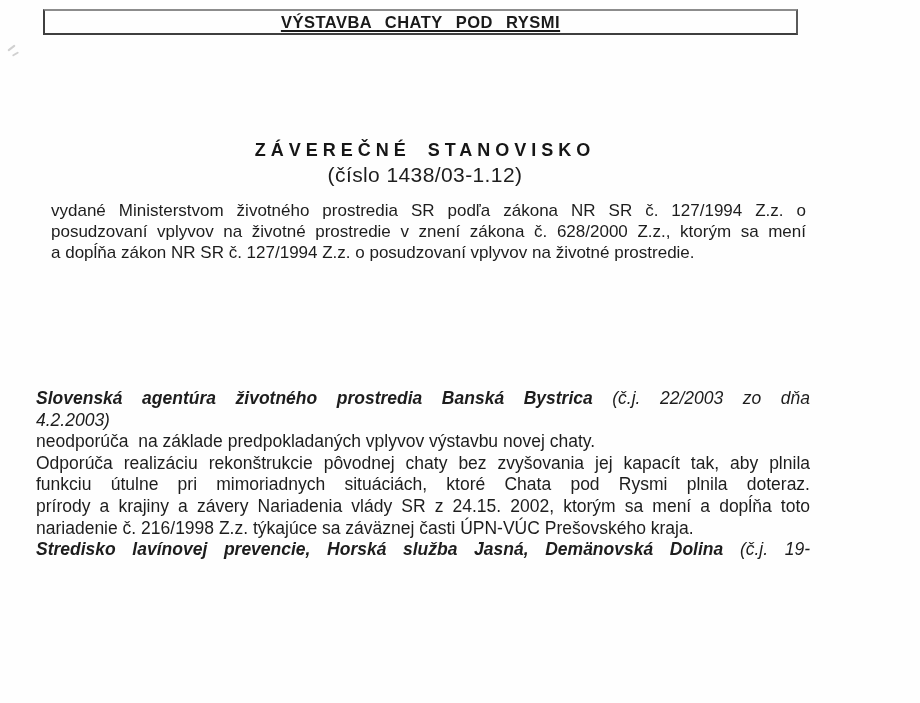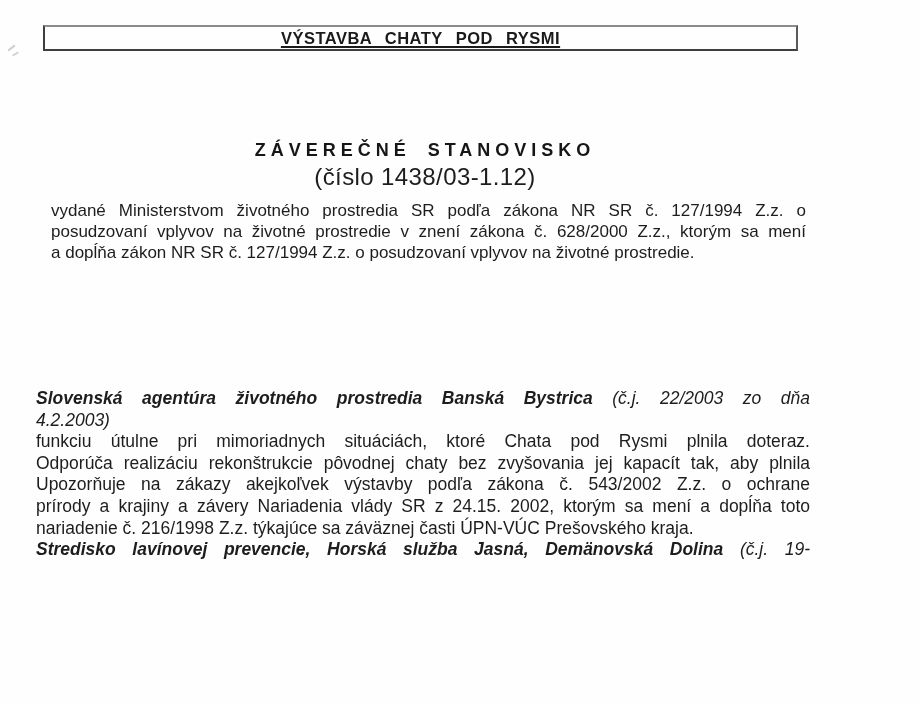--- a/index.html
+++ b/index.html
@@ -34,21 +34,21 @@
     height: 2px;
     border-radius: 2px;
   }
   .smudge i:nth-child(1) { width: 9px; left: 1px; top: 3px; transform: rotate(-38deg); }
   .smudge i:nth-child(2) { width: 7px; left: 6px; top: 9px; transform: rotate(-30deg); }
 
   
   .header-box {
     position: absolute;
     left: 43px;
-    top: 25px;
+    top: 9px;
     width: 751px;
     height: 22px;
     border: 2px solid #3f3f3f;
     border-top-color: #8c8c8c;
     border-right-color: #5a5a5a;
     text-align: center;
     line-height: 22px;
   }
   .header-title {
     font-weight: bold;
@@ -73,21 +73,21 @@
   .doc-title {
     font-weight: bold;
     font-size: 18px;
     letter-spacing: 5px;
     word-spacing: 7px;
     color: #161616;
     white-space: nowrap;
   }
   .doc-subtitle {
     margin-top: 2px;
-    font-size: 24px;
+    font-size: 21px;
     letter-spacing: 0.4px;
     color: #1d1d1d;
   }
 
   
   .intro {
     position: absolute;
     left: 51px;
     top: 201px;
     width: 755px;
@@ -136,21 +136,21 @@
 
   <div class="intro">
       <div class="line just"><span class="seg-normal">vydané Ministerstvom životného prostredia SR podľa zákona NR SR č. 127/1994 Z.z. o</span></div>
       <div class="line just"><span class="seg-normal">posudzovaní vplyvov na životné prostredie v znení zákona č. 628/2000 Z.z., ktorým sa mení</span></div>
       <div class="line nj"><span class="seg-normal">a dopĺňa zákon NR SR č. 127/1994 Z.z. o posudzovaní vplyvov na životné prostredie.</span></div>
     </div>
 
   <div class="opinions">
       <div class="line just"><span class="seg-bold-italic">Slovenská agentúra životného prostredia Banská Bystrica</span><span class="seg-italic"> (č.j. 22/2003 zo dňa</span></div>
       <div class="line nj"><span class="seg-italic">4.2.2003)</span></div>
+      <div class="line nj"><span class="seg-normal">neodporúča  na základe predpokladaných vplyvov výstavbu novej chaty.</span></div>
+      <div class="line just"><span class="seg-normal">Odporúča  realizáciu rekonštrukcie pôvodnej chaty bez zvyšovania jej kapacít tak, aby plnila</span></div>
       <div class="line just"><span class="seg-normal">funkciu útulne pri mimoriadnych situáciách, ktoré Chata pod Rysmi plnila doteraz.</span></div>
-      <div class="line just"><span class="seg-normal">Odporúča  realizáciu rekonštrukcie pôvodnej chaty bez zvyšovania jej kapacít tak, aby plnila</span></div>
-      <div class="line just"><span class="seg-normal">Upozorňuje na  zákazy akejkoľvek výstavby podľa zákona č. 543/2002 Z.z. o ochrane</span></div>
       <div class="line just"><span class="seg-normal">prírody a krajiny a závery  Nariadenia vlády SR z 24.15. 2002, ktorým sa mení a dopĺňa toto</span></div>
       <div class="line nj"><span class="seg-normal">nariadenie č. 216/1998 Z.z. týkajúce sa záväznej časti ÚPN-VÚC Prešovského kraja.</span></div>
       <div class="line just"><span class="seg-bold-italic">Stredisko lavínovej prevencie, Horská služba Jasná, Demänovská Dolina</span><span class="seg-italic"> (č.j. 19-</span></div>
     </div>
 
 </div>
 
 </body></html>

